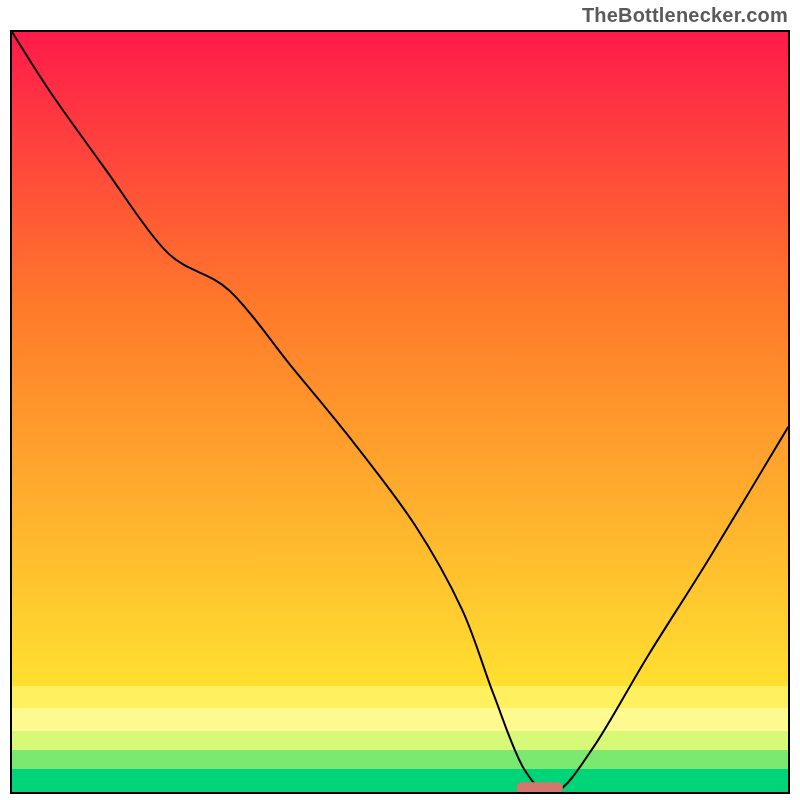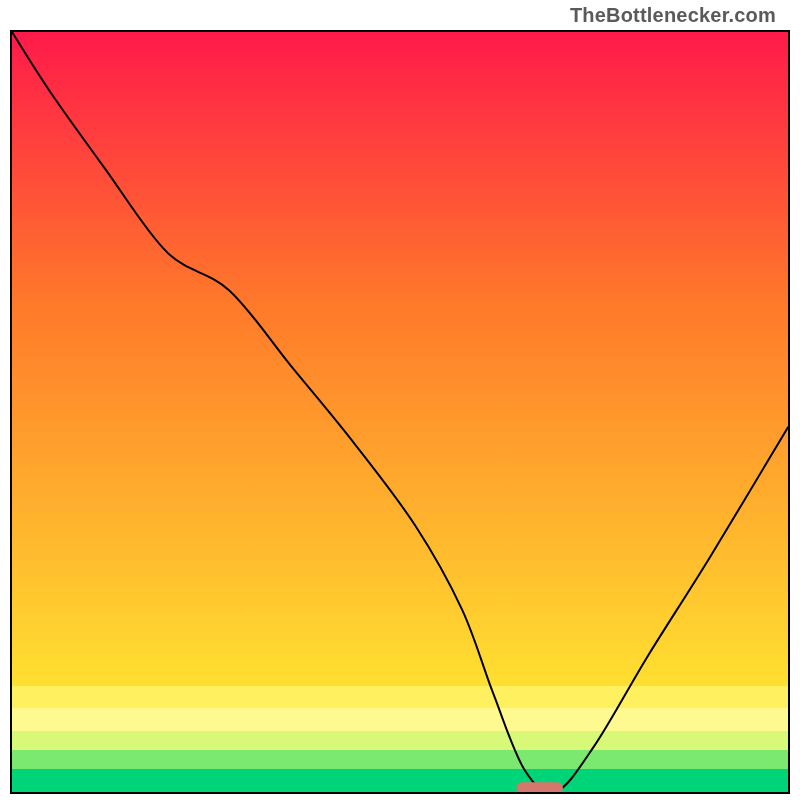--- a/index.html
+++ b/index.html
@@ -12,21 +12,21 @@
     background: #ffffff;
   }
   .frame {
     position: relative;
     width: 800px;
     height: 800px;
   }
   .watermark {
     position: absolute;
     top: 4px;
-    right: 24px;
+    right: 12px;
     font-size: 20px;
     font-weight: 600;
     color: #5a5a5a;
     letter-spacing: 0.2px;
     z-index: 20;
   }
   .plot-outer {
     position: absolute;
     left: 10px;
     top: 30px;

